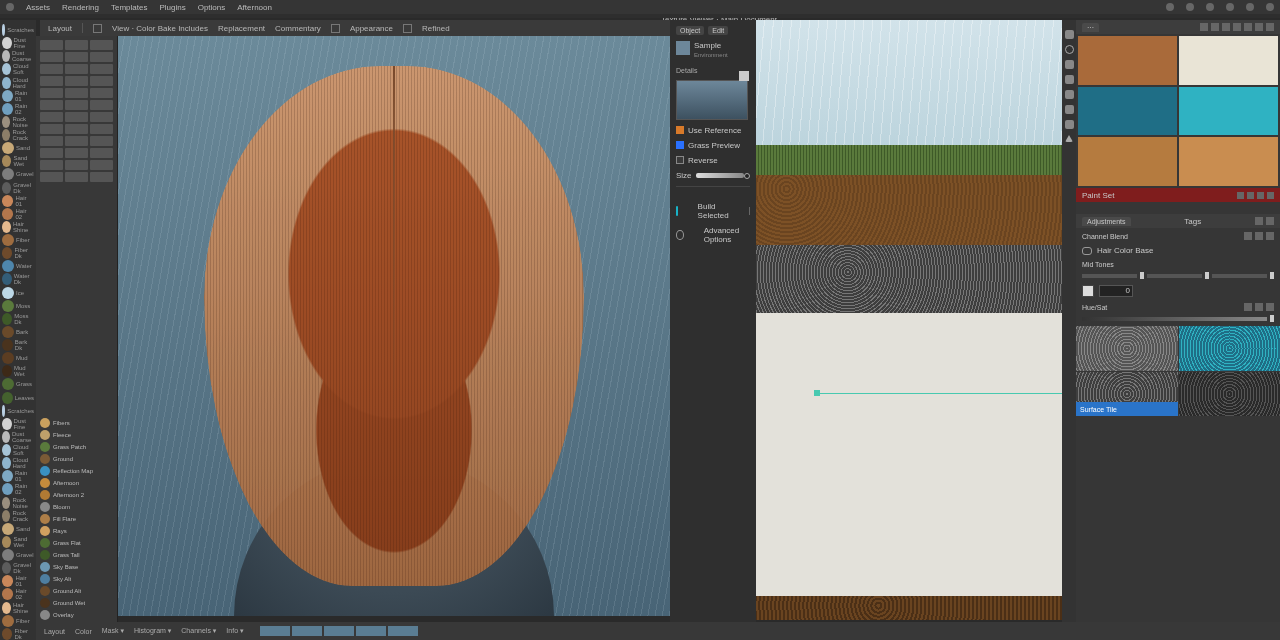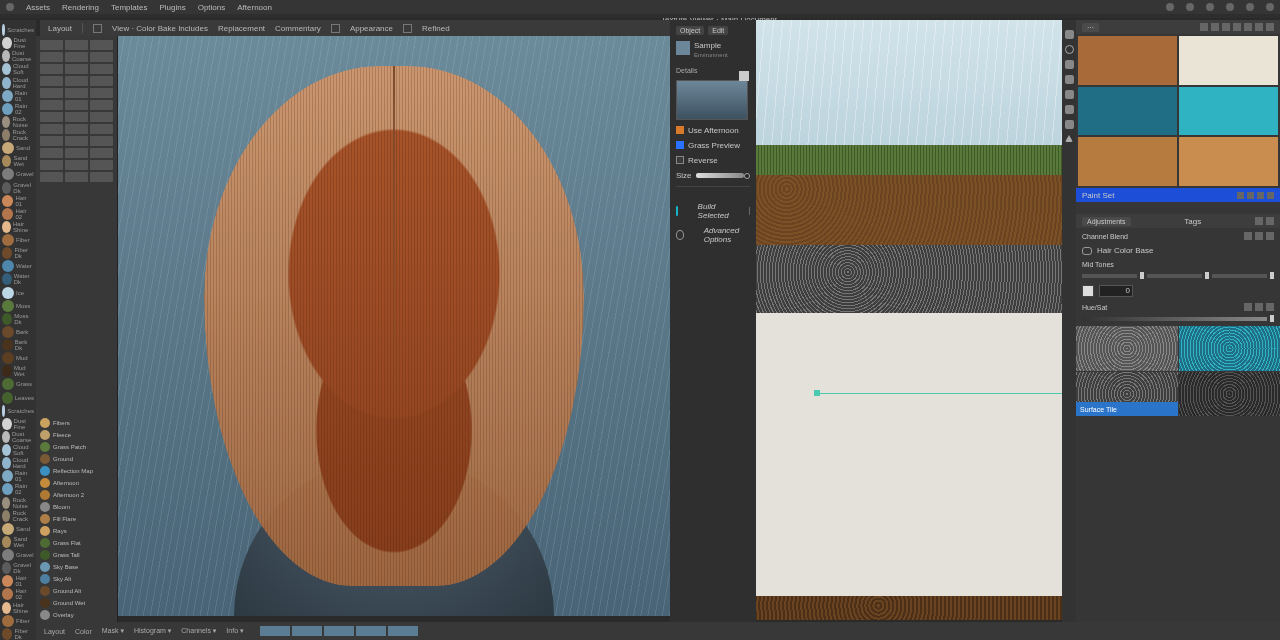--- a/index.html
+++ b/index.html
@@ -73,21 +73,21 @@
   .midpanel .thumb .edit{position:absolute; top:-10px; right:-2px; width:10px;height:10px;background:#ccc;}
   .midpanel .proprow { display:flex; gap:4px; }
   .midpanel .proprow .sq { width:8px;height:8px; }
   .midpanel .proprow.orange .sq{background:#d87a2a;}
   .midpanel .proprow.blue .sq{background:#2a71ff;}
   .midpanel .proprow.check .sq{background:#3a3a3a;border:1px solid #888;}
   .midpanel .slider { display:flex; align-items:center; gap:4px; }
   .midpanel .slider .track{flex:1;height:5px;background:linear-gradient(90deg,#ddd,#888);border-radius:2px;}
   .midpanel .slider .knob{width:6px;height:6px;border-radius:50%;background:#222;border:1px solid #aaa;margin-left:-4px;}
   .midpanel .gap { height:10px; border-top:1px solid #444;}
-  .midpanel .btnrow { display:flex; align-items:center; gap:20px;font-style:italic;}
+  .midpanel .btnrow { display:flex; align-items:center; gap:20px;}
   .midpanel .btnrow .ic { width:10px;height:10px;background:#19b3c7;border-radius:2px;}
   .midpanel .btnrow .ic2 { width:10px;height:10px;border:1px solid #999;border-radius:50%;}
 
   
   .canvas2 { position:absolute; top:20px; left:756px; width:306px; height:600px; background:#e2e0d9; overflow:hidden;}
   .cv2-sky { position:absolute; top:0;left:0;right:0;height:125px;
     background:linear-gradient(#d2e3ea,#bcd4dd);}
   .cv2-sky::after{content:"";position:absolute;inset:0;
     background:repeating-linear-gradient(95deg, rgba(255,255,255,0) 0 8px, rgba(255,255,255,.35) 8px 9px);}
   .cv2-grass{position:absolute;top:125px;left:0;right:0;height:30px;
@@ -111,21 +111,21 @@
   
   .rpanels { position:absolute; top:20px; left:1076px; right:0; bottom:0; background:#363636; display:flex; flex-direction:column; }
   .pnl-hdr { height:14px; background:#3d3d3d; display:flex; align-items:center; padding:0 6px; gap:4px;}
   .pnl-hdr .tab { background:#4a4a4a; padding:1px 5px; border-radius:2px 2px 0 0; font-size:7px;}
   .pnl-hdr .icons { margin-left:auto; display:flex; gap:3px;}
   .pnl-hdr .icons .i{width:8px;height:8px;background:#666;}
 
   .swatch-grid { display:grid; grid-template-columns:repeat(2,1fr); gap:2px; padding:2px; height:154px;}
   .swatch-grid .sw { background:#888; }
 
-  .rsec-label{height:14px;display:flex;align-items:center;justify-content:space-between;padding:0 6px;background:#1d4ed8;font-size:7px;}
+  .rsec-label{height:14px;display:flex;align-items:center;justify-content:space-between;padding:0 6px;background:#7f1d1d;font-size:7px;}
   .rsec-label .icons{display:flex;gap:3px;}
   .rsec-label .icons .i{width:7px;height:7px;background:#666;}
 
   .adjpanel { padding:4px 6px; display:flex; flex-direction:column; gap:4px; }
   .adjpanel .row { display:flex; align-items:center; justify-content:space-between; gap:6px;}
   .adjpanel .row .lab{font-size:7px;color:#ccc;}
   .adjpanel .row .icons{display:flex; gap:3px;}
   .adjpanel .row .icons .i{width:8px;height:8px;background:#666;}
   .adjpanel .layerrow{display:flex;align-items:center;gap:5px;padding:2px 0;}
   .adjpanel .layerrow .eye{width:10px;height:8px;border:1px solid #999;border-radius:3px;}
@@ -511,21 +511,21 @@
       <span>Sample</span><br>
       <span style="font-size:6px;color:#888">Environment</span>
     </div>
   </div>
   <span class="seclabel">Details</span>
   <div class="thumb">
     <div class="edit"></div>
   </div>
   <div class="proprow orange">
       <div class="sq"></div>
-      <span>Use Afternoon</span>
+      <span>Use Reference</span>
     </div>
   <div class="proprow blue">
       <div class="sq"></div>
       <span>Grass Preview</span>
     </div>
   <div class="proprow check">
       <div class="sq"></div>
       <span>Reverse</span>
     </div>
   <div class="slider">

